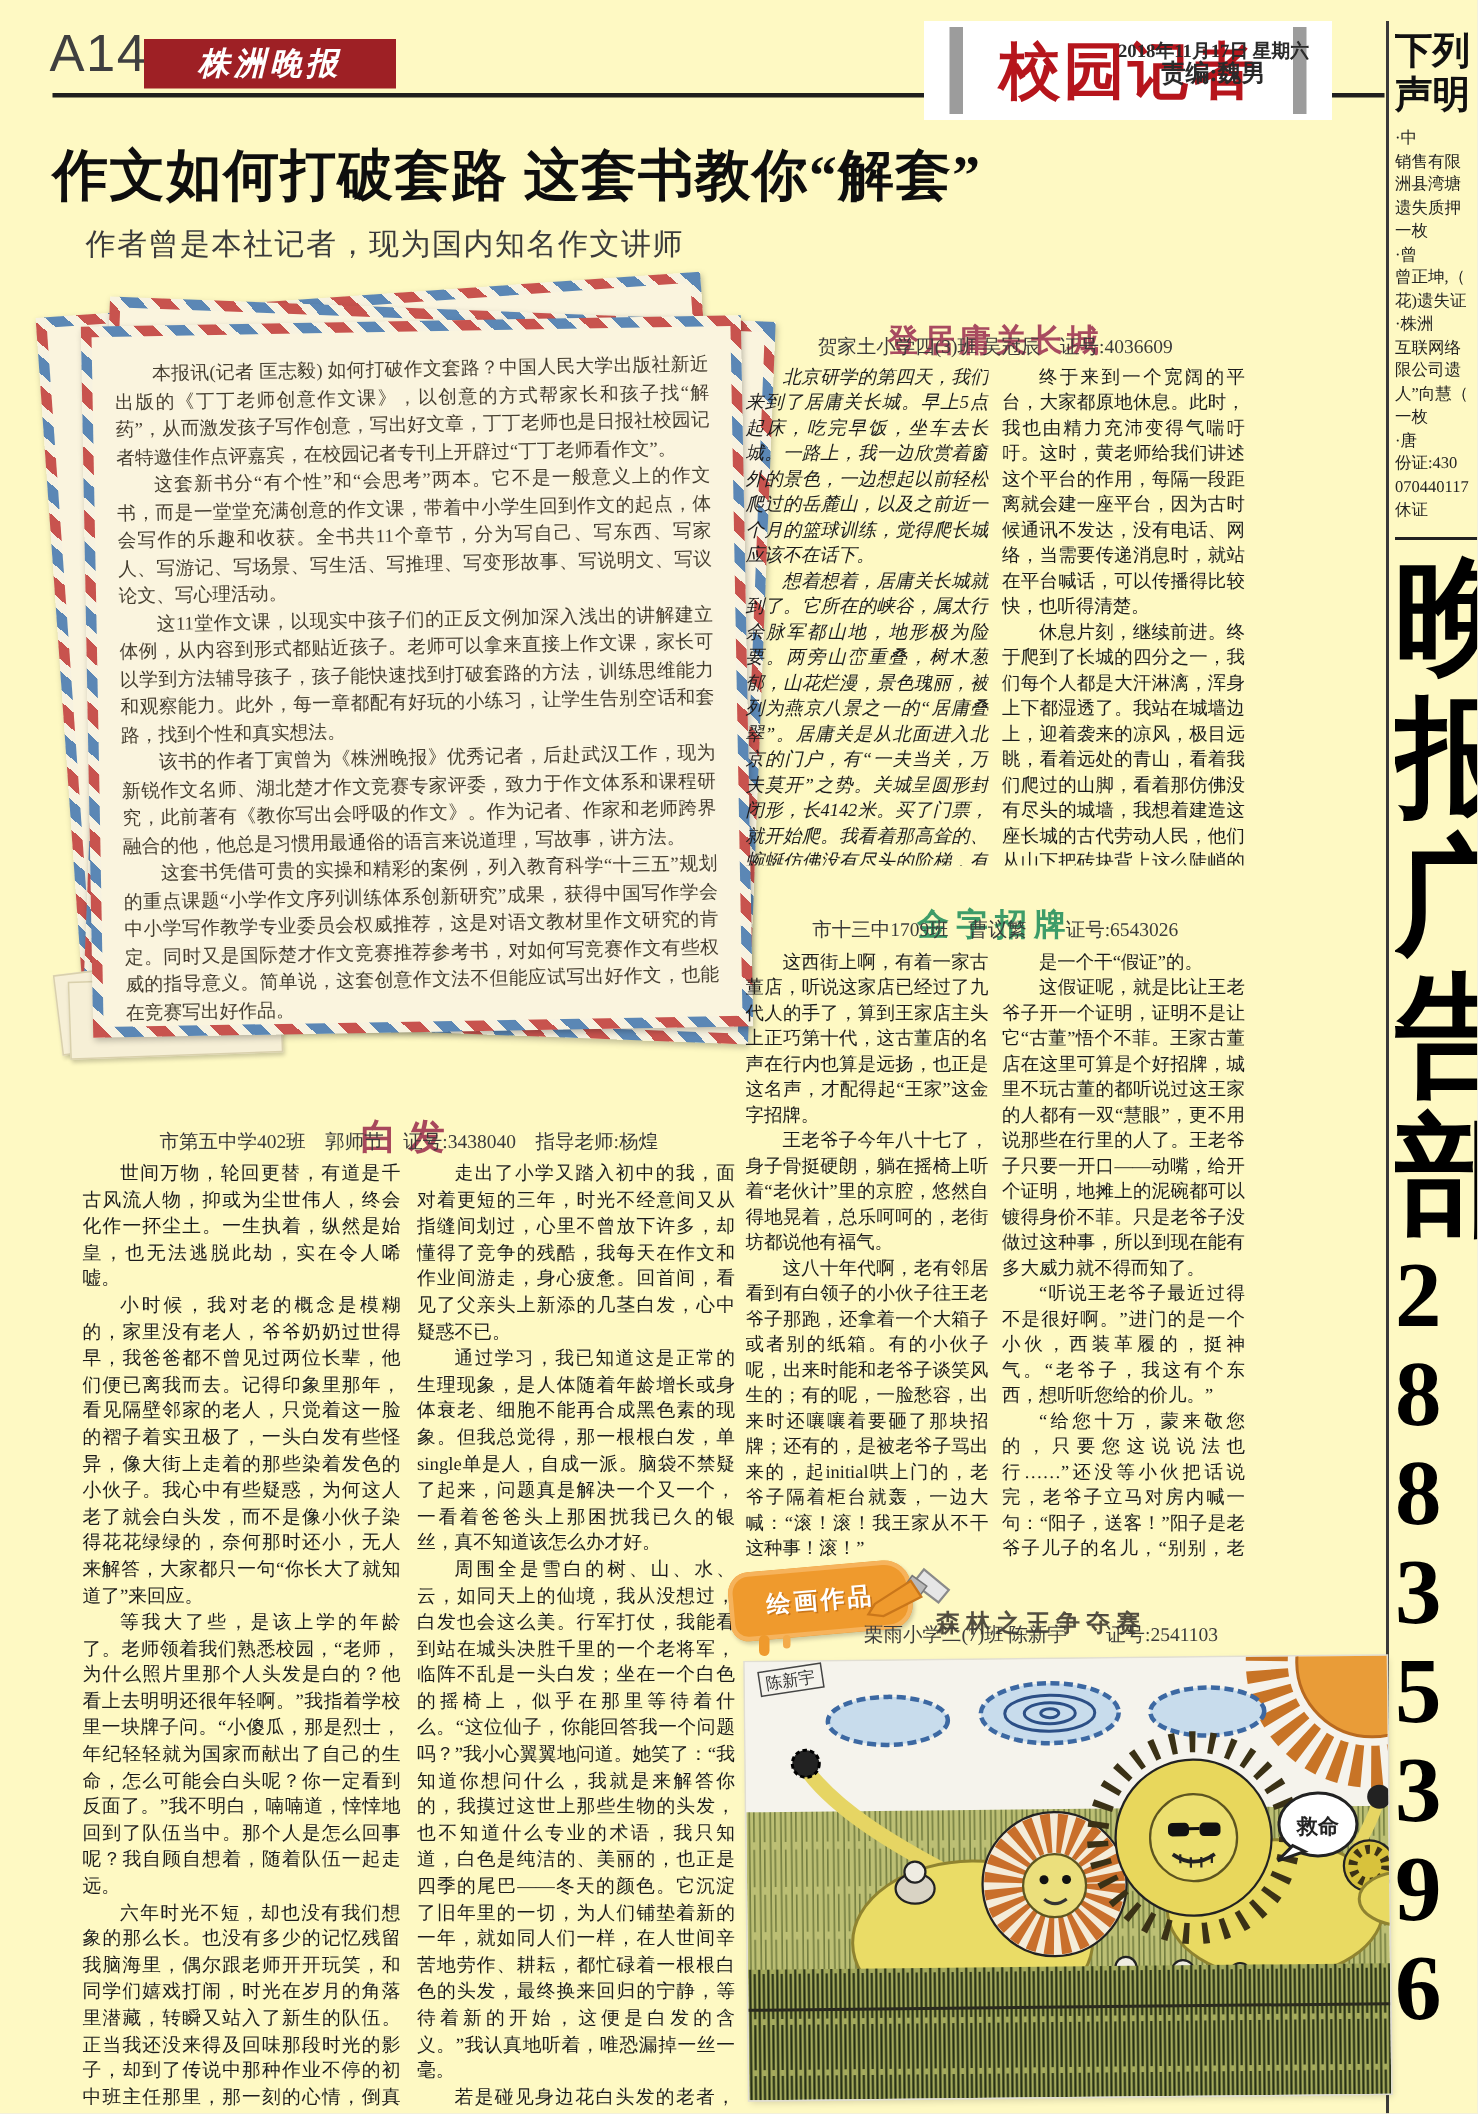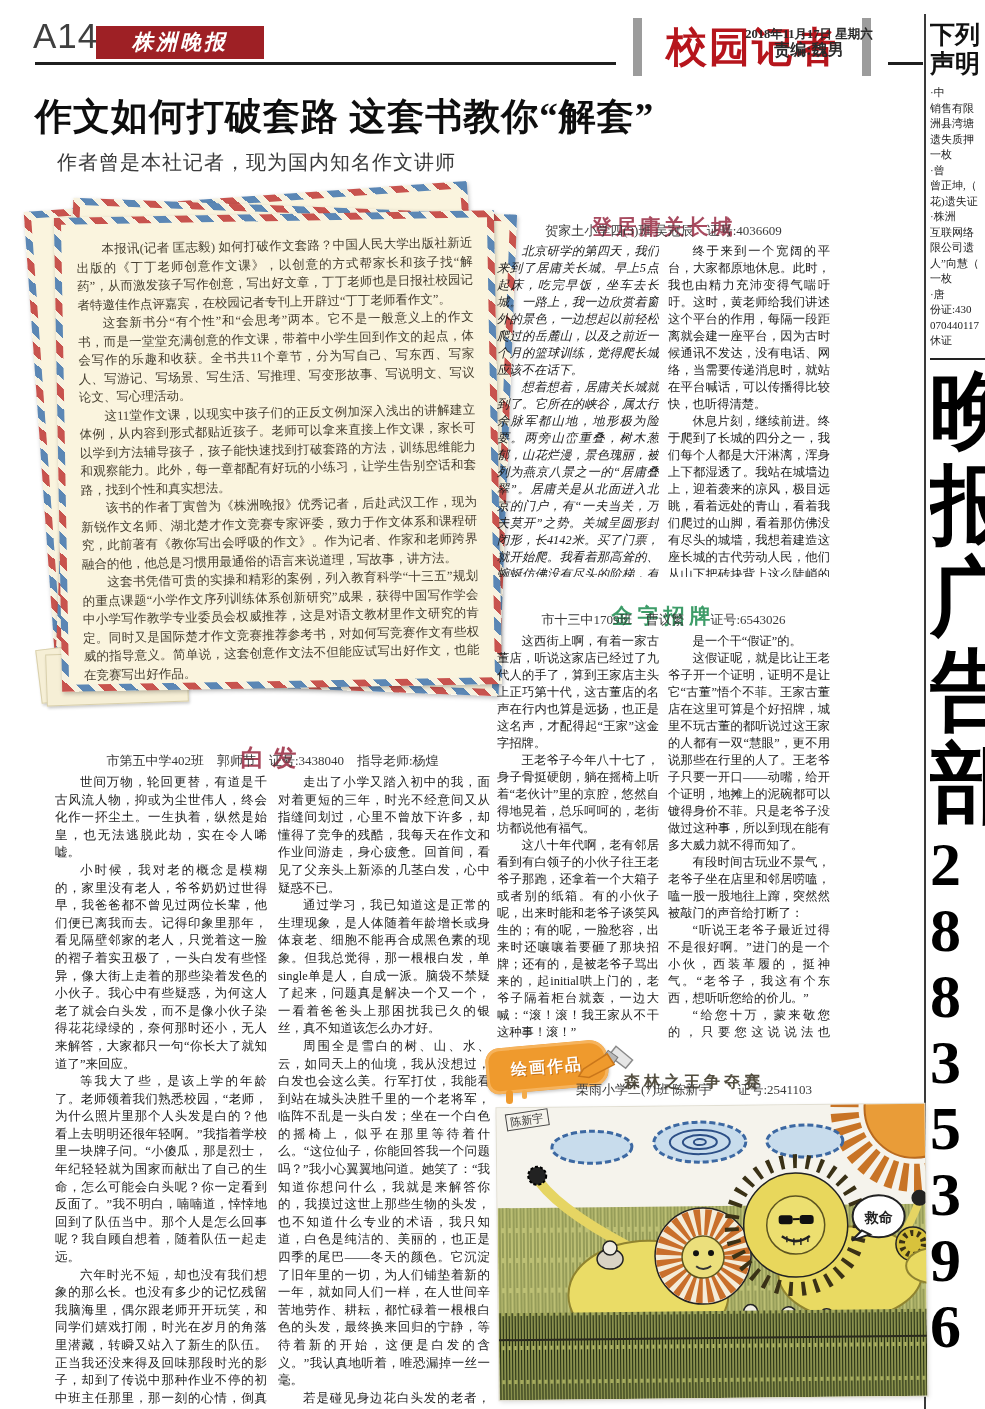--- a/index.html
+++ b/index.html
@@ -1,16 +1,16 @@
 <!DOCTYPE html>
 <html><head>
 <meta charset="utf-8">
 <style>
   html,body{margin:0;padding:0;background:#e9e9e9;}
-  #page{position:relative;width:985px;height:1409px;background:#ffffff;overflow:hidden;
+  #page{position:relative;width:985px;height:1409px;background:#fef9c3;overflow:hidden;
         font-family:"Liberation Serif","DejaVu Serif",serif;color:#1d1d1d;}
   .abs{position:absolute;}
 
   
   .pageno{left:33px;top:16px;font-family:"Liberation Sans","DejaVu Sans",sans-serif;
           font-size:35px;color:#3f3f3f;letter-spacing:1px;}
   .logo{left:96px;top:26px;width:168px;height:33px;background:#9e2025;color:#fff;
         font-size:21px;font-weight:bold;font-style:italic;text-align:center;line-height:33px;
         letter-spacing:3px;}
   .header-rule{left:35px;top:62px;width:888px;height:3px;background:#1f1f1f;}
@@ -191,21 +191,20 @@
   <div class="abs art-title js-title">金字招牌</div>
   <div class="abs art-byline js-byline">市十三中1709班　曹议繁　　证号:6543026</div>
   <div class="abs article-col js-col1">
       <p>这西街上啊，有着一家古董店，听说这家店已经过了九代人的手了，算到王家店主头上正巧第十代，这古董店的名声在行内也算是远扬，也正是这名声，才配得起“王家”这金字招牌。</p>
       <p>王老爷子今年八十七了，身子骨挺硬朗，躺在摇椅上听着“老伙计”里的京腔，悠然自得地晃着，总乐呵呵的，老街坊都说他有福气。</p>
       <p>这八十年代啊，老有邻居看到有白领子的小伙子往王老爷子那跑，还拿着一个大箱子或者别的纸箱。有的小伙子呢，出来时能和老爷子谈笑风生的；有的呢，一脸愁容，出来时还嚷嚷着要砸了那块招牌；还有的，是被老爷子骂出来的，起initial哄上门的，老爷子隔着柜台就轰，一边大喊：“滚！滚！我王家从不干这种事！滚！”</p>
     </div>
   <div class="abs article-col js-col2">
       <p>是一个干“假证”的。</p>
       <p>这假证呢，就是比让王老爷子开一个证明，证明不是让它“古董”悟个不菲。王家古董店在这里可算是个好招牌，城里不玩古董的都听说过这王家的人都有一双“慧眼”，更不用说那些在行里的人了。王老爷子只要一开口——动嘴，给开个证明，地摊上的泥碗都可以镀得身价不菲。只是老爷子没做过这种事，所以到现在能有多大威力就不得而知了。</p>
-      <p>有段时间古玩业不景气，老爷子坐在店里和邻居唠嗑，嗑一股一股地往上蹿，突然然被敲门的声音给打断了：</p>
       <p>“听说王老爷子最近过得不是很好啊。”进门的是一个小伙，西装革履的，挺神气。“老爷子，我这有个东西，想听听您给的价儿。”</p>
       <p>“给您十万，蒙来敬您的，只要您这说说法也行……”还没等小伙把话说完，老爷子立马对房内喊一句：“阳子，送客！”阳子是老爷子儿子的名儿，“别别，老爷子，这可是十万啊，我可听说你王家招牌值……”“送客！送出去！”王老爷子的声音还是像当年一样，小伙只得灰溜溜地跑了。</p>
     </div>
 
   <div class="abs art-title bf-title">白发</div>
   <div class="abs art-byline bf-byline">市第五中学402班　郭师节　证号:3438040　指导老师:杨煌</div>
   <div class="abs article-col bf-col1">
       <p>世间万物，轮回更替，有道是千古风流人物，抑或为尘世伟人，终会化作一抔尘土。一生执着，纵然是始皇，也无法逃脱此劫，实在令人唏嘘。</p>
       <p>小时候，我对老的概念是模糊的，家里没有老人，爷爷奶奶过世得早，我爸爸都不曾见过两位长辈，他们便已离我而去。记得印象里那年，看见隔壁邻家的老人，只觉着这一脸的褶子着实丑极了，一头白发有些怪异，像大街上走着的那些染着发色的小伙子。我心中有些疑惑，为何这人老了就会白头发，而不是像小伙子染得花花绿绿的，奈何那时还小，无人来解答，大家都只一句“你长大了就知道了”来回应。</p>
       <p>等我大了些，是该上学的年龄了。老师领着我们熟悉校园，“老师，为什么照片里那个人头发是白的？他看上去明明还很年轻啊。”我指着学校里一块牌子问。“小傻瓜，那是烈士，年纪轻轻就为国家而献出了自己的生命，怎么可能会白头呢？你一定看到反面了。”我不明白，喃喃道，悻悻地回到了队伍当中。那个人是怎么回事呢？我自顾自想着，随着队伍一起走远。</p>

